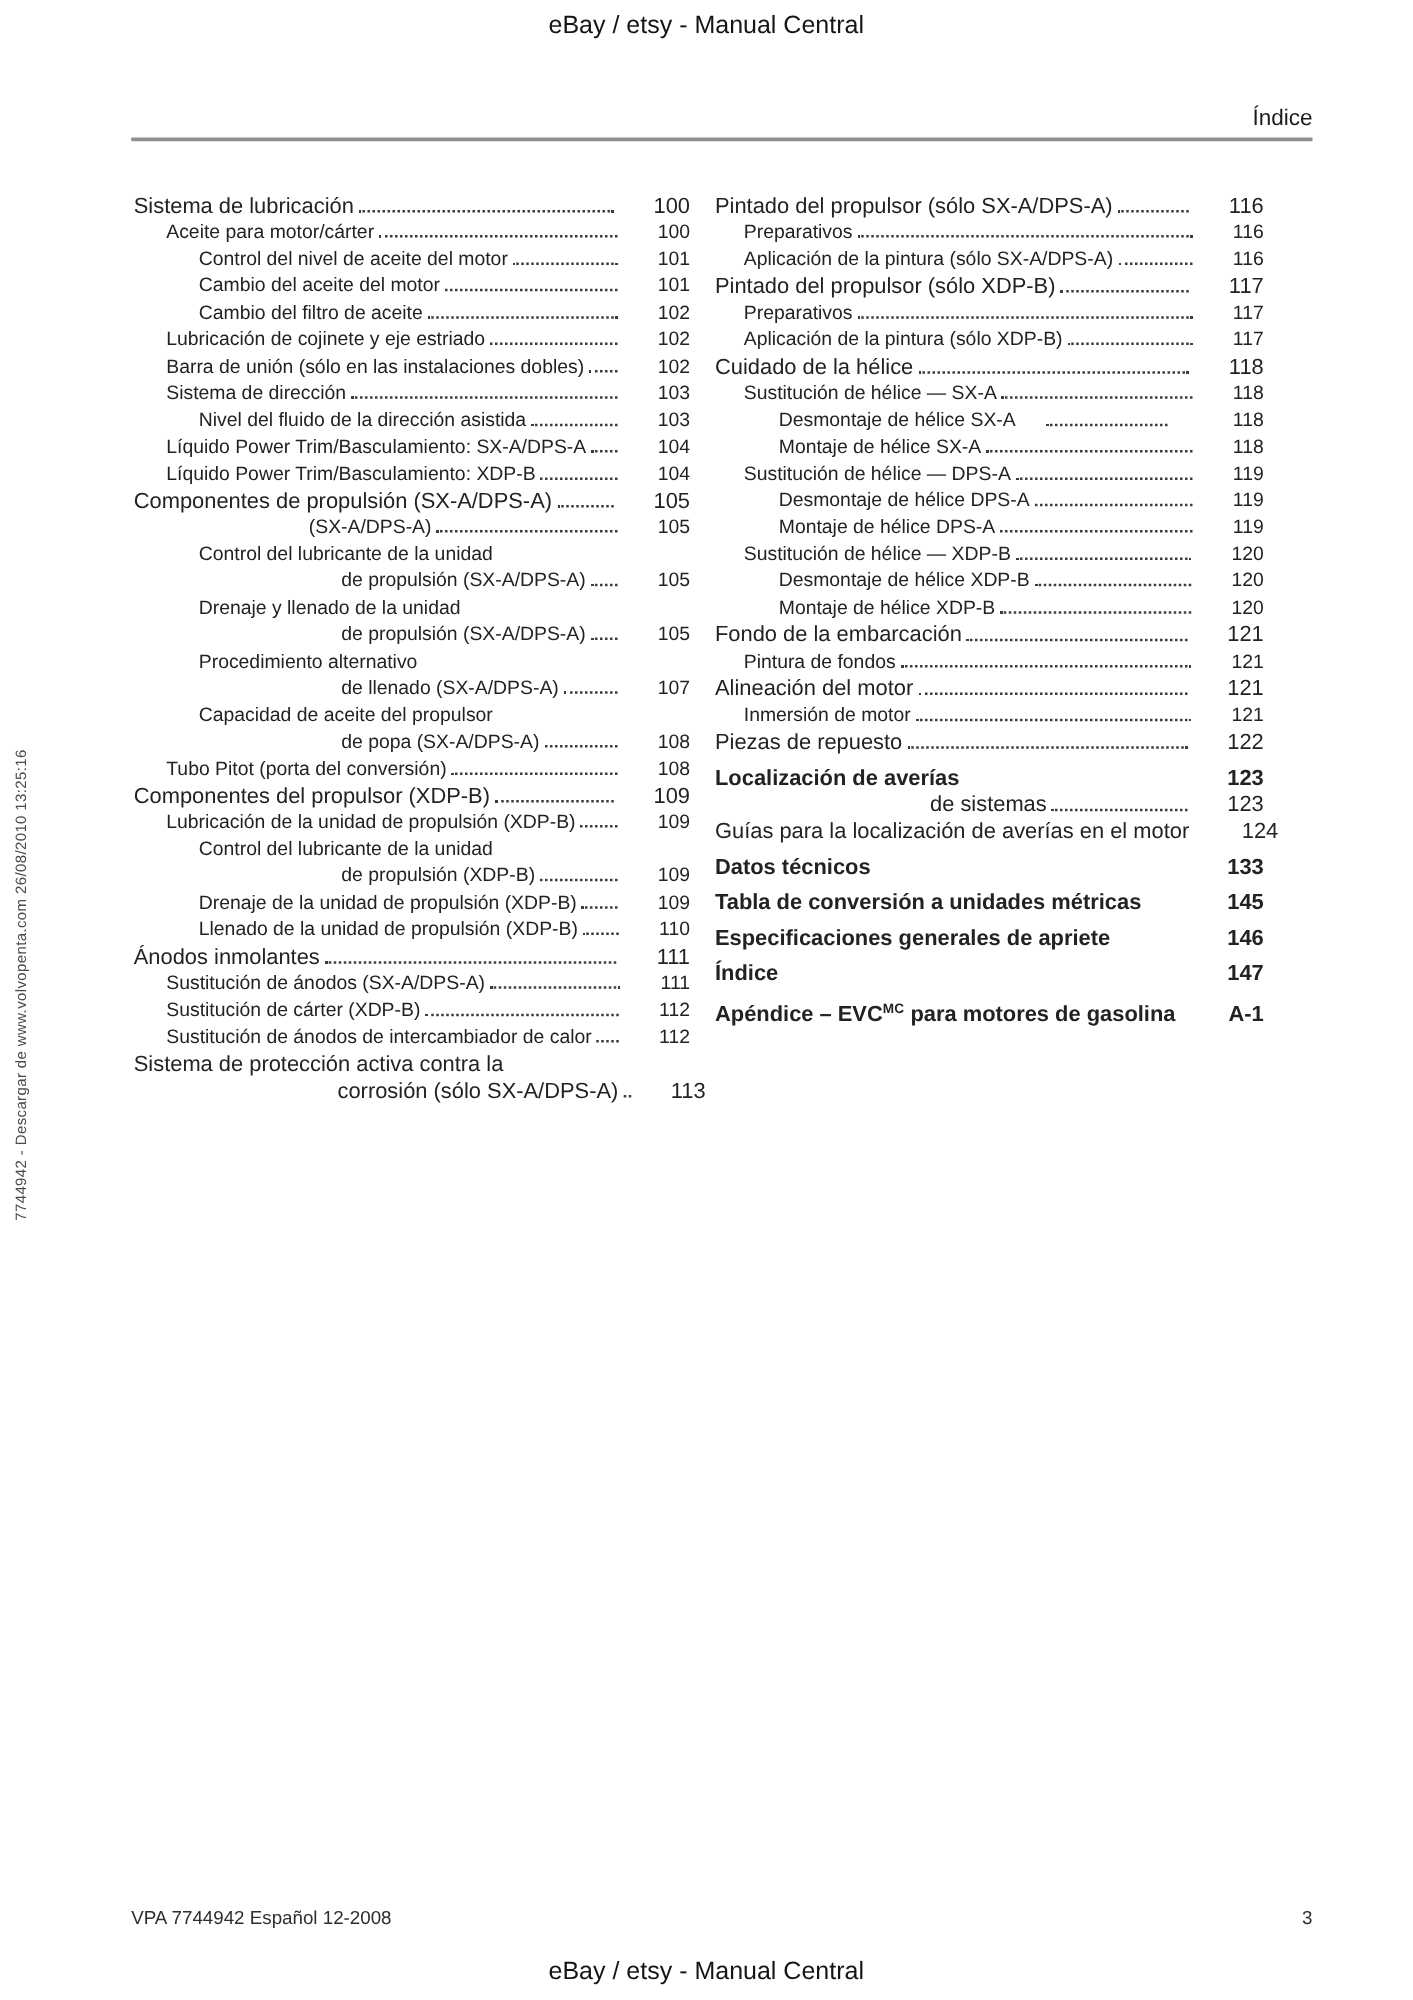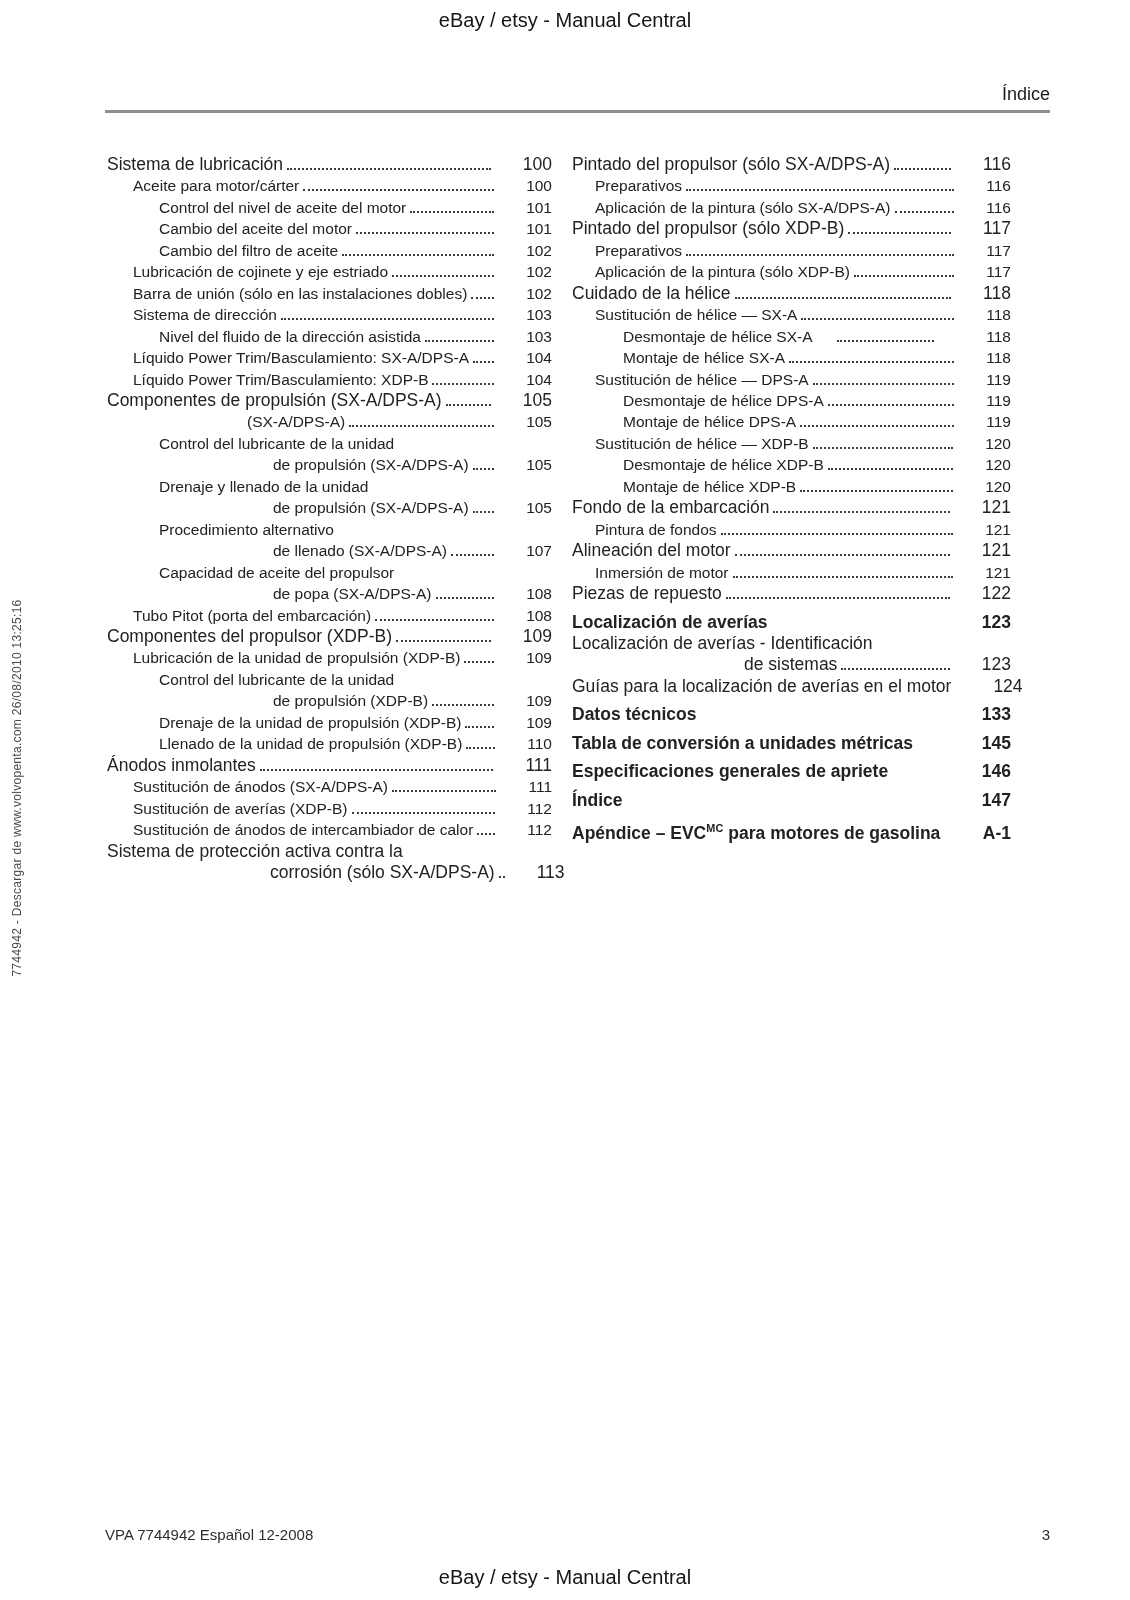--- a/index.html
+++ b/index.html
@@ -160,21 +160,21 @@
     </div>
     <div class="toc-row" style="padding-left: 52px;">
       <span class="toc-text">Capacidad de aceite del propulsor</span>
     </div>
     <div class="toc-row" style="padding-left: 166px;">
       <span class="toc-text">de popa (SX-A/DPS-A)</span>
       <span class="leader"></span>
       <span class="toc-page">108</span>
     </div>
     <div class="toc-row" style="padding-left: 26px;">
-      <span class="toc-text">Tubo Pitot (porta del embarcación)</span>
+      <span class="toc-text">Tubo Pitot (porta del conversión)</span>
       <span class="leader"></span>
       <span class="toc-page">108</span>
     </div>
     <div class="toc-row big" style="padding-left: 0px;">
       <span class="toc-text">Componentes del propulsor (XDP-B)</span>
       <span class="leader"></span>
       <span class="toc-page">109</span>
     </div>
     <div class="toc-row" style="padding-left: 26px;">
       <span class="toc-text">Lubricación de la unidad de propulsión (XDP-B)</span>
@@ -203,21 +203,21 @@
       <span class="toc-text">Ánodos inmolantes</span>
       <span class="leader"></span>
       <span class="toc-page">111</span>
     </div>
     <div class="toc-row" style="padding-left: 26px;">
       <span class="toc-text">Sustitución de ánodos (SX-A/DPS-A)</span>
       <span class="leader"></span>
       <span class="toc-page">111</span>
     </div>
     <div class="toc-row" style="padding-left: 26px;">
-      <span class="toc-text">Sustitución de averías (XDP-B)</span>
+      <span class="toc-text">Sustitución de cárter (XDP-B)</span>
       <span class="leader"></span>
       <span class="toc-page">112</span>
     </div>
     <div class="toc-row" style="padding-left: 26px;">
       <span class="toc-text">Sustitución de ánodos de intercambiador de calor</span>
       <span class="leader"></span>
       <span class="toc-page">112</span>
     </div>
     <div class="toc-row big" style="padding-left: 0px;">
       <span class="toc-text">Sistema de protección activa contra la</span>
@@ -331,23 +331,20 @@
     </div>
     <div class="toc-row big" style="padding-left: 0px;">
       <span class="toc-text">Piezas de repuesto</span>
       <span class="leader"></span>
       <span class="toc-page">122</span>
     </div>
     <div class="toc-row big bold" style="padding-left: 0px;">
       <span class="toc-text">Localización de averías</span>
       <span class="leader nodots"></span>
       <span class="toc-page">123</span>
-    </div>
-    <div class="toc-row big" style="padding-left: 0px;">
-      <span class="toc-text">Localización de averías - Identificación</span>
     </div>
     <div class="toc-row big" style="padding-left: 172px;">
       <span class="toc-text">de sistemas</span>
       <span class="leader"></span>
       <span class="toc-page">123</span>
     </div>
     <div class="toc-row big" style="padding-left: 0px;">
       <span class="toc-text">Guías para la localización de averías en el motor</span>
       <span class="leader nodots"></span>
       <span class="toc-page">124</span>

